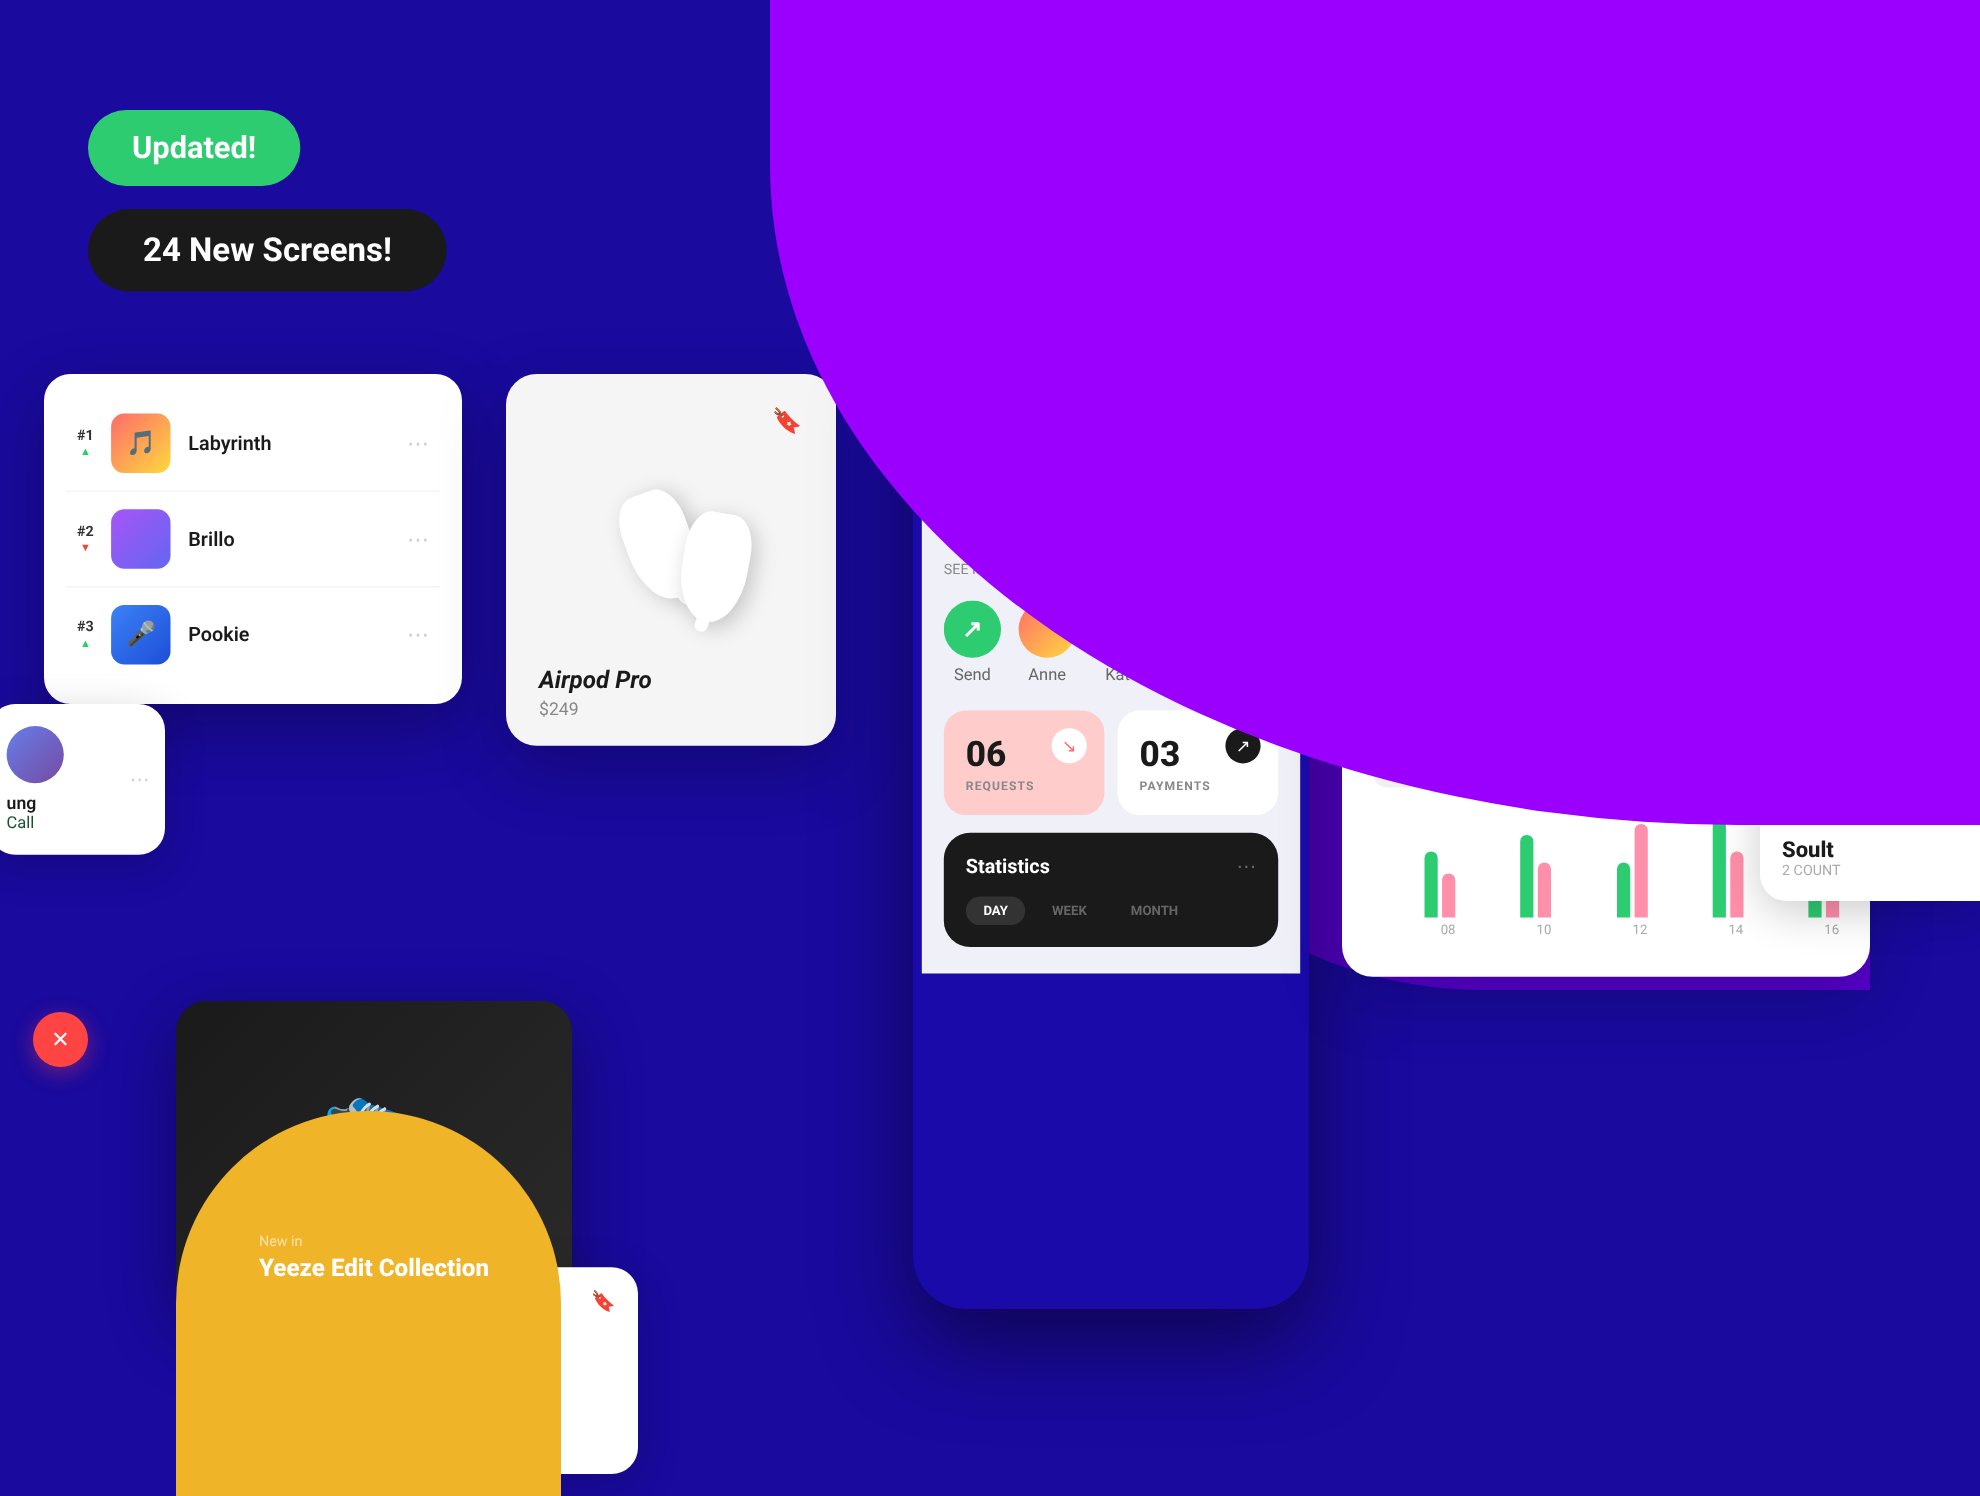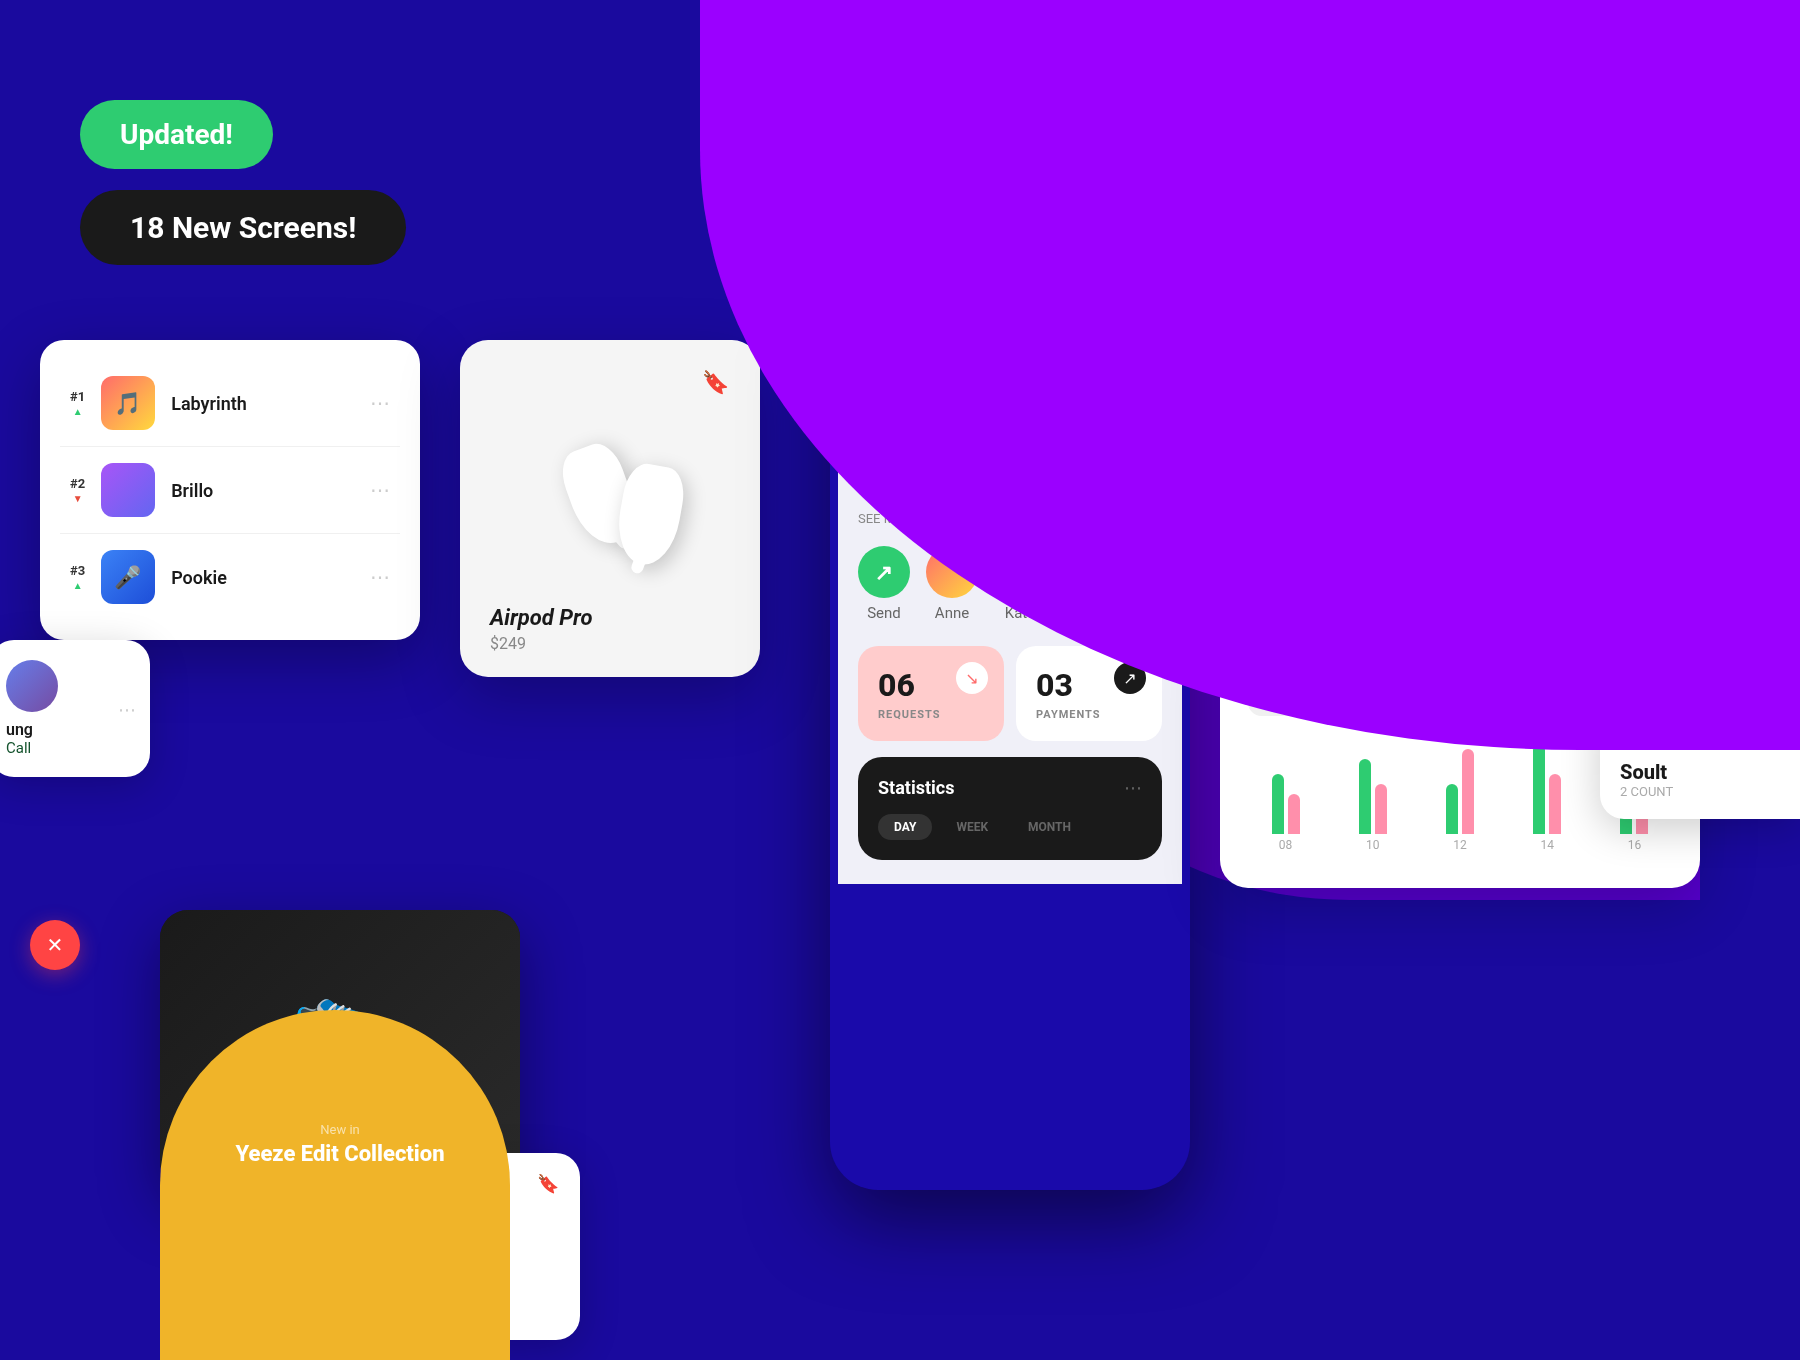--- a/index.html
+++ b/index.html
@@ -511,21 +511,21 @@
     .chart-container {
       display: flex;
       align-items: flex-end;
       gap: 12px;
       height: 120px;
       padding-bottom: 8px;
     }
     .chart-group {
       display: flex;
       flex-direction: column;
-      align-items: center;
+      align-items: flex-end;
       gap: 4px;
       flex: 1;
     }
     .chart-bars {
       display: flex;
       gap: 4px;
       align-items: flex-end;
       height: 100px;
     }
     .chart-bar {
@@ -566,21 +566,20 @@
       transform: translateX(-50%);
       width: 220px;
       height: 160px;
       display: flex;
       align-items: center;
       justify-content: center;
     }
     .yeezy-text-area {
       position: relative;
       z-index: 2;
-      text-align: center;
       padding-bottom: 24px;
     }
     .yeezy-new-in {
       font-size: 13px;
       color: rgba(255,255,255,0.6);
       margin-bottom: 4px;
     }
     .yeezy-title {
       font-size: 22px;
       font-weight: 800;
@@ -749,21 +748,21 @@
 </head>
 <body>
 
 <div class="bg-main"></div>
 <div class="bg-purple-blob"></div>
 <div class="bg-blue-accent"></div>
 <div class="bg-yellow-blob"></div>
 
 <div class="badge-updated">Updated!</div>
 
-<div class="badge-screens">18 New Screens!</div>
+<div class="badge-screens">24 New Screens!</div>
 
 <div class="yle-logo">
   <svg class="yle-icon" viewBox="0 0 160 160" fill="none" xmlns="http://www.w3.org/2000/svg">
 
     <path d="M80 30 C60 30, 30 50, 30 80 C30 110, 60 130, 80 110 C100 130, 130 110, 130 80 C130 50, 100 30, 80 30Z" stroke="white" stroke-width="12" fill="none"></path>
     <path d="M60 50 C60 70, 80 80, 80 80 C80 80, 100 70, 100 50" stroke="white" stroke-width="12" fill="none" stroke-linecap="round"></path>
     <path d="M60 110 C60 90, 80 80, 80 80 C80 80, 100 90, 100 110" stroke="white" stroke-width="12" fill="none" stroke-linecap="round"></path>
   </svg>
   <span class="yle-text">yle</span>
 </div>

